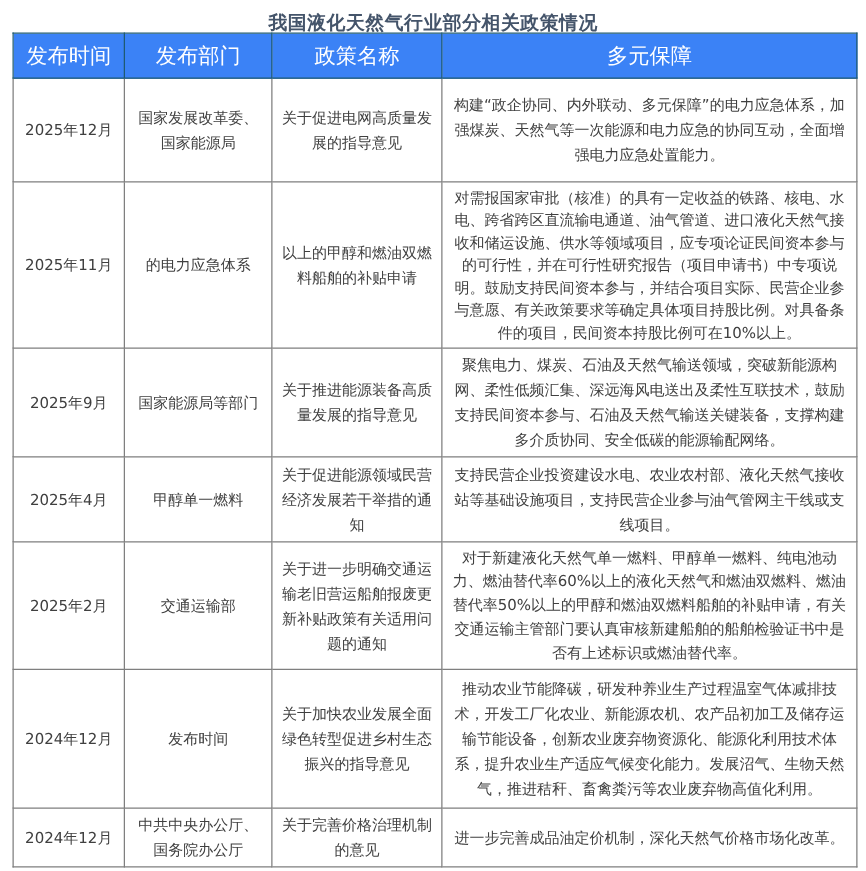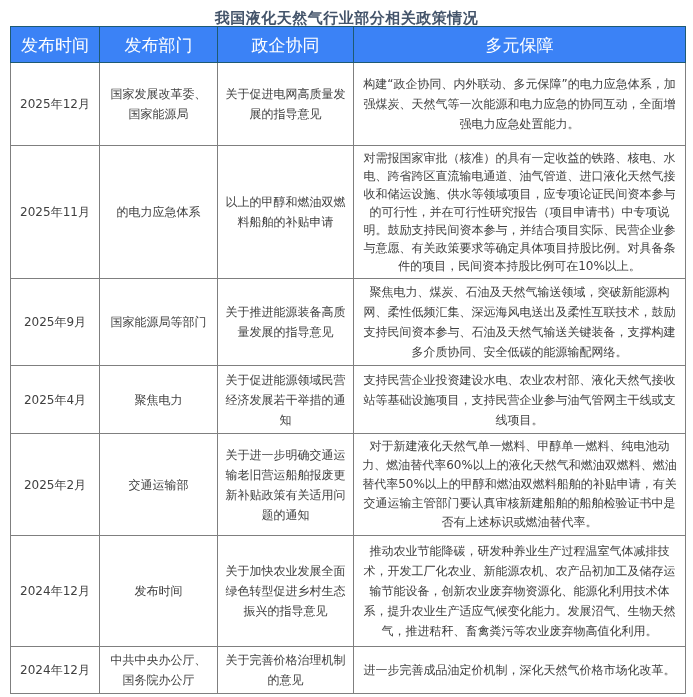--- a/index.html
+++ b/index.html
@@ -70,21 +70,21 @@
     <colgroup>
       <col class="c1">
         <col class="c2">
         <col class="c3">
         <col class="c4">
     </colgroup>
     <thead>
       <tr>
         <th>发布时间</th>
         <th>发布部门</th>
-        <th>政企协同</th>
+        <th>政策名称</th>
         <th>多元保障</th>
       </tr>
     </thead>
     <tbody>
       <tr class="r1">
         <td class="date-cell">2025年12月</td>
         <td class="dept-cell">国家发展改革委、国家能源局</td>
         <td class="policy-cell">关于促进电网高质量发展的指导意见</td>
         <td class="content-cell">构建“政企协同、内外联动、多元保障”的电力应急体系，加强煤炭、天然气等一次能源和电力应急的协同互动，全面增强电力应急处置能力。</td>
       </tr>
@@ -95,21 +95,21 @@
         <td class="content-cell">对需报国家审批（核准）的具有一定收益的铁路、核电、水电、跨省跨区直流输电通道、油气管道、进口液化天然气接收和储运设施、供水等领域项目，应专项论证民间资本参与的可行性，并在可行性研究报告（项目申请书）中专项说明。鼓励支持民间资本参与，并结合项目实际、民营企业参与意愿、有关政策要求等确定具体项目持股比例。对具备条件的项目，民间资本持股比例可在10%以上。</td>
       </tr>
       <tr class="r3">
         <td class="date-cell">2025年9月</td>
         <td class="dept-cell">国家能源局等部门</td>
         <td class="policy-cell">关于推进能源装备高质量发展的指导意见</td>
         <td class="content-cell">聚焦电力、煤炭、石油及天然气输送领域，突破新能源构网、柔性低频汇集、深远海风电送出及柔性互联技术，鼓励支持民间资本参与、石油及天然气输送关键装备，支撑构建多介质协同、安全低碳的能源输配网络。</td>
       </tr>
       <tr class="r4">
         <td class="date-cell">2025年4月</td>
-        <td class="dept-cell">聚焦电力</td>
+        <td class="dept-cell">甲醇单一燃料</td>
         <td class="policy-cell">关于促进能源领域民营经济发展若干举措的通知</td>
         <td class="content-cell">支持民营企业投资建设水电、农业农村部、液化天然气接收站等基础设施项目，支持民营企业参与油气管网主干线或支线项目。</td>
       </tr>
       <tr class="r5">
         <td class="date-cell">2025年2月</td>
         <td class="dept-cell">交通运输部</td>
         <td class="policy-cell">关于进一步明确交通运输老旧营运船舶报废更新补贴政策有关适用问题的通知</td>
         <td class="content-cell">对于新建液化天然气单一燃料、甲醇单一燃料、纯电池动力、燃油替代率60%以上的液化天然气和燃油双燃料、燃油替代率50%以上的甲醇和燃油双燃料船舶的补贴申请，有关交通运输主管部门要认真审核新建船舶的船舶检验证书中是否有上述标识或燃油替代率。</td>
       </tr>
       <tr class="r6">

